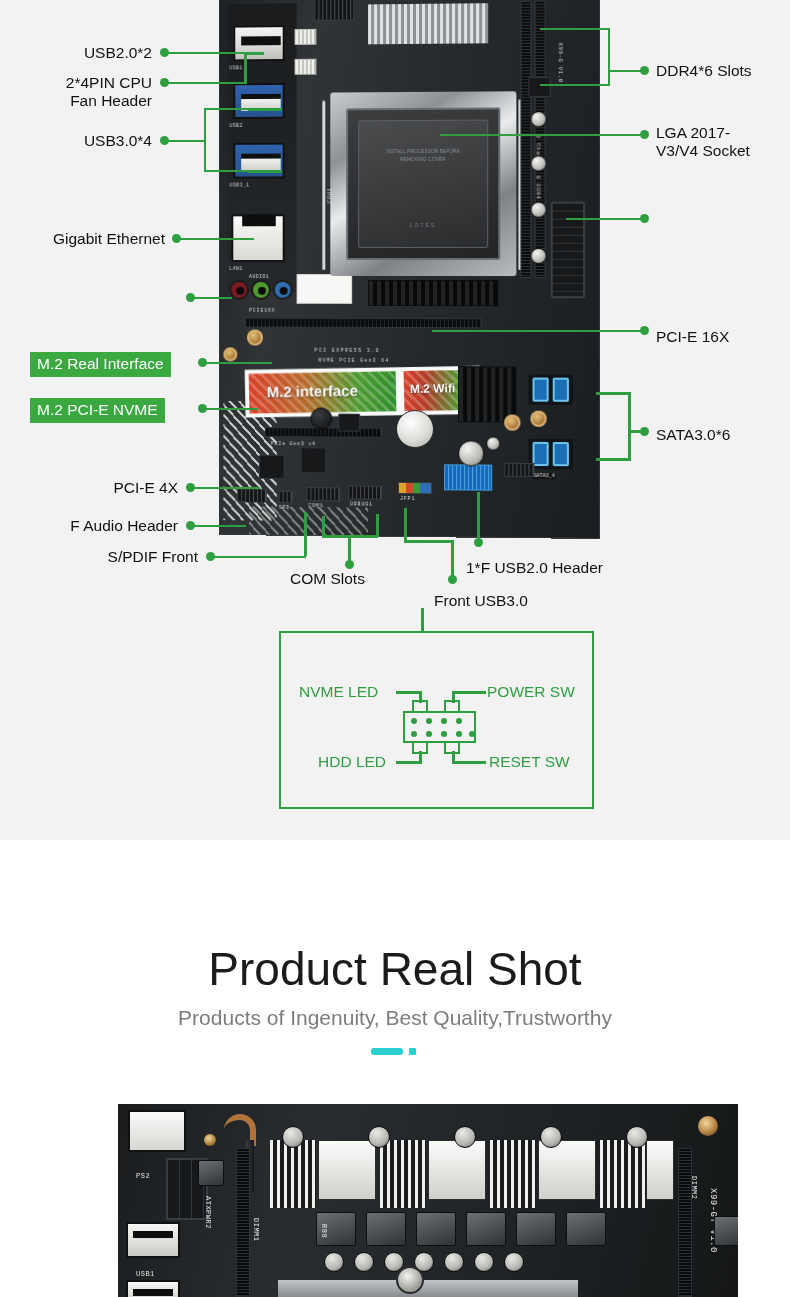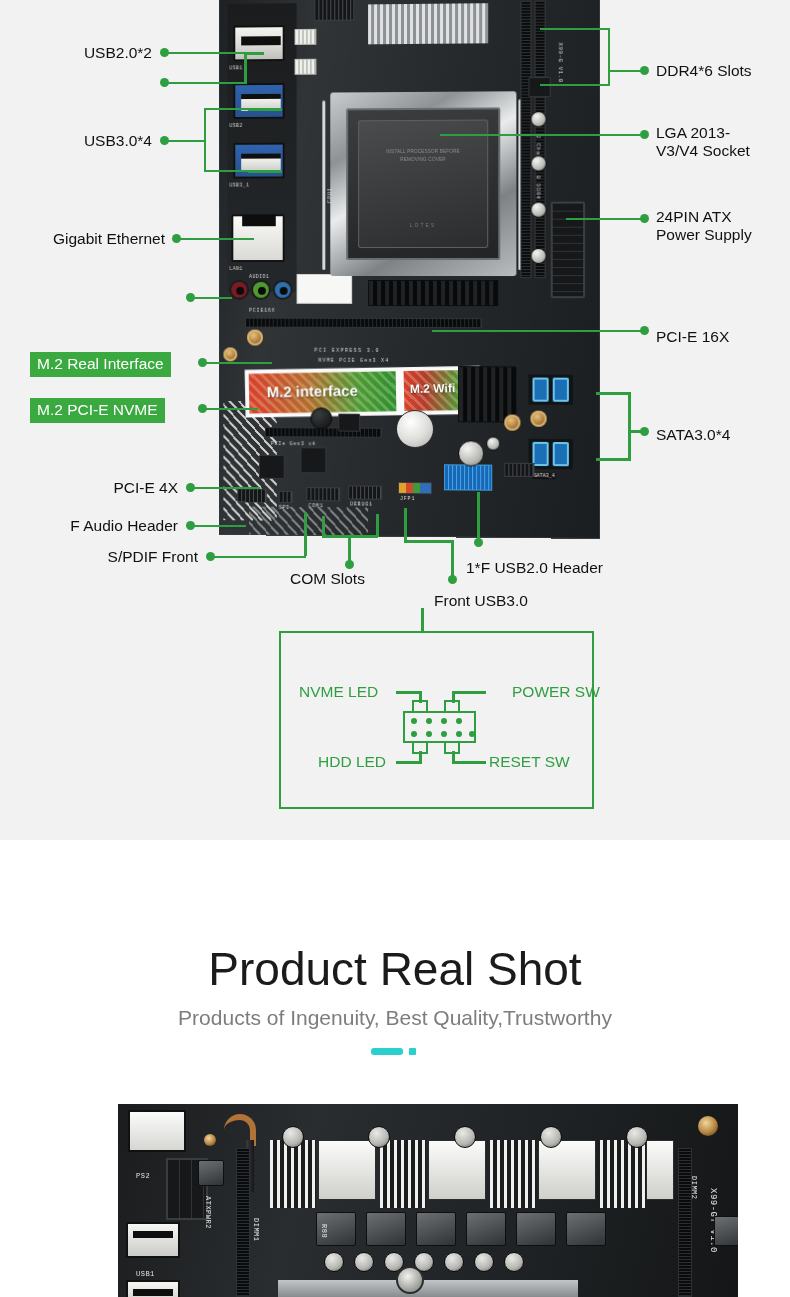--- a/index.html
+++ b/index.html
@@ -351,20 +351,22 @@
 
       <div class="capd" style="left:92px;top:412px;width:22px;height:22px;"></div>
       <div class="cap" style="left:240px;top:444px;width:26px;height:26px;"></div>
       <div class="cap" style="left:268px;top:440px;width:14px;height:14px;"></div>
     </div>
 
     <div class="cl-text l" style="left:0;top:44px;width:152px;">USB2.0*2</div>
     <div class="cl-dot" style="left:160px;top:48px;"></div>
     <div class="cl-line" style="left:168px;top:51.5px;width:83px;height:2.5px;"></div>
 
+    <div class="cl-text l" style="left:0;top:74px;width:152px;">2*4PIN CPU
+Fan Header</div>
     <div class="cl-dot" style="left:160px;top:78px;"></div>
     <div class="cl-line" style="left:168px;top:81.5px;width:78px;height:2.5px;"></div>
     <div class="cl-line" style="left:244px;top:52px;width:2.5px;height:32px;"></div>
     <div class="cl-line" style="left:244px;top:52px;width:20px;height:2.5px;"></div>
 
     <div class="cl-text l" style="left:0;top:132px;width:152px;">USB3.0*4</div>
     <div class="cl-dot" style="left:160px;top:136px;"></div>
     <div class="cl-line" style="left:168px;top:139.5px;width:38px;height:2.5px;"></div>
     <div class="cl-box" style="left:204px;top:108px;width:46px;height:64px;border-right:none;"></div>
     <div class="cl-line" style="left:248px;top:108px;width:34px;height:2.5px;"></div>
@@ -398,38 +400,36 @@
     <div class="cl-line" style="left:214px;top:555.5px;width:92px;height:2.5px;"></div>
     <div class="cl-line" style="left:304px;top:512px;width:2.5px;height:44px;"></div>
 
     <div class="cl-line" style="left:608px;top:69.5px;width:40px;height:2.5px;"></div>
     <div class="cl-dot" style="left:640px;top:66px;"></div>
     <div class="cl-text r" style="left:656px;top:62px;width:134px;">DDR4*6 Slots</div>
     <div class="cl-box" style="left:540px;top:28px;width:70px;height:58px;border-left:none;"></div>
 
     <div class="cl-line" style="left:440px;top:133.5px;width:200px;height:2.5px;"></div>
     <div class="cl-dot" style="left:640px;top:130px;"></div>
-    <div class="cl-text r" style="left:656px;top:124px;width:134px;">LGA 2013-
+    <div class="cl-text r" style="left:656px;top:124px;width:134px;">LGA 2017-
 V3/V4 Socket</div>
 
     <div class="cl-line" style="left:566px;top:217.5px;width:76px;height:2.5px;"></div>
     <div class="cl-dot" style="left:640px;top:214px;"></div>
-    <div class="cl-text r" style="left:656px;top:208px;width:134px;">24PIN ATX
-Power Supply</div>
 
     <div class="cl-line" style="left:432px;top:329.5px;width:210px;height:2.5px;"></div>
     <div class="cl-dot" style="left:640px;top:326px;"></div>
     <div class="cl-text r" style="left:656px;top:328px;width:134px;">PCI-E 16X</div>
 
     <div class="cl-line" style="left:596px;top:392px;width:34px;height:2.5px;"></div>
     <div class="cl-line" style="left:596px;top:458px;width:34px;height:2.5px;"></div>
     <div class="cl-line" style="left:628px;top:392px;width:2.5px;height:69px;"></div>
     <div class="cl-line" style="left:628px;top:430px;width:14px;height:2.5px;"></div>
     <div class="cl-dot" style="left:640px;top:427px;"></div>
-    <div class="cl-text r" style="left:656px;top:426px;width:134px;">SATA3.0*4</div>
+    <div class="cl-text r" style="left:656px;top:426px;width:134px;">SATA3.0*6</div>
 
     <div class="cl-text r" style="left:290px;top:570px;width:160px;">COM Slots</div>
     <div class="cl-dot" style="left:345px;top:560px;"></div>
     <div class="cl-line" style="left:348px;top:535px;width:2.5px;height:28px;"></div>
     <div class="cl-line" style="left:322px;top:535px;width:56px;height:2.5px;"></div>
     <div class="cl-line" style="left:322px;top:516px;width:2.5px;height:21px;"></div>
     <div class="cl-line" style="left:376px;top:514px;width:2.5px;height:23px;"></div>
 
     <div class="cl-text r" style="left:434px;top:592px;width:170px;">Front USB3.0</div>
     <div class="cl-dot" style="left:448px;top:575px;"></div>
@@ -458,21 +458,21 @@
 
     <div class="fp-notch" style="left:412px;top:700px;width:16px;height:12px;"></div>
     <div class="fp-notch" style="left:444px;top:700px;width:16px;height:12px;"></div>
     <div class="fp-notch dn" style="left:412px;top:742px;width:16px;height:12px;"></div>
     <div class="fp-notch dn" style="left:444px;top:742px;width:16px;height:12px;"></div>
 
     <div class="fp-txt" style="left:299px;top:683px;">NVME LED</div>
     <div class="fp-line" style="left:396px;top:691px;width:26px;height:2.5px;"></div>
     <div class="fp-line" style="left:419px;top:691px;width:2.5px;height:12px;"></div>
 
-    <div class="fp-txt" style="left:512px;top:683px;">POWER SW</div>
+    <div class="fp-txt" style="left:487px;top:683px;">POWER SW</div>
     <div class="fp-line" style="left:452px;top:691px;width:34px;height:2.5px;"></div>
     <div class="fp-line" style="left:452px;top:691px;width:2.5px;height:12px;"></div>
 
     <div class="fp-txt" style="left:318px;top:753px;">HDD  LED</div>
     <div class="fp-line" style="left:396px;top:761px;width:26px;height:2.5px;"></div>
     <div class="fp-line" style="left:419px;top:751px;width:2.5px;height:12px;"></div>
 
     <div class="fp-txt" style="left:489px;top:753px;">RESET SW</div>
     <div class="fp-line" style="left:452px;top:761px;width:34px;height:2.5px;"></div>
     <div class="fp-line" style="left:452px;top:751px;width:2.5px;height:12px;"></div>

